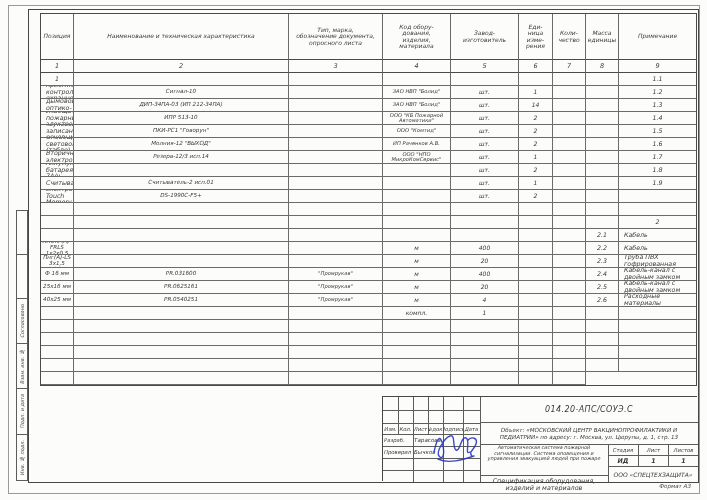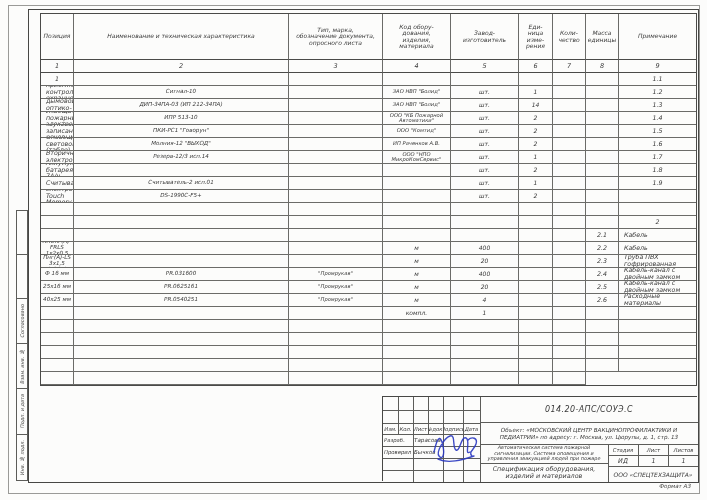--- a/index.html
+++ b/index.html
@@ -37,21 +37,21 @@
       border-right:none;border-bottom:none;box-sizing:border-box;}
   .abs{position:absolute;box-sizing:border-box;}
   .bl{border-left:1px solid #5c5c59;} .bt{border-top:1px solid #5c5c59;}
   .ctr{display:flex;align-items:center;justify-content:center;text-align:center;overflow:hidden;}
   .revgrid{position:absolute;left:0;top:0;width:97px;height:85px;}
   .rev-lab{font-size:5.3px;} .rev-name{font-size:5.6px;}
   .docnum{font-size:8px;letter-spacing:.4px;}
   .object{font-size:5.6px;white-space:pre-line;line-height:1.15;padding:0 2px;}
   .sysdesc{font-size:4.9px;white-space:pre-line;line-height:1.12;}
   .doctitle{font-size:6.4px;white-space:pre-line;line-height:1.15;}
-  .stageword{font-size:5.3px;} .stageval{font-size:6.4px;}
+  .stageword{font-size:5.3px;} .stageval{font-size:6.4px;font-weight:bold;}
   .company{font-size:6px;}
   .fmt{position:absolute;right:16px;top:483px;font-size:5.6px;color:#4a4a48;}
   .sig{position:absolute;left:428px;top:426px;pointer-events:none;}
 </style>
 </head>
 <body>
 
 <div class="sheet">
   <div class="outer-frame"></div>
   <div class="inner-frame"></div>
@@ -354,21 +354,21 @@
     </div>
 
     <div class="abs bl" style="left:97px;top:0;width:0;height:85px;"></div>
     <div class="abs ctr docnum" style="left:97px;top:0;width:218px;height:25px;">014.20-АПС/СОУЭ.С</div>
     <div class="abs bt ctr object" style="left:97px;top:25px;width:218px;height:22px;">Объект: «МОСКОВСКИЙ ЦЕНТР ВАКЦИНОПРОФИЛАКТИКИ И
 ПЕДИАТРИИ» по адресу: г. Москва, ул. Цюрупы, д. 1, стр. 13</div>
     <div class="abs bt" style="left:97px;top:47px;width:218px;height:0;"></div>
     <div class="abs ctr sysdesc" style="left:97px;top:47px;width:128px;height:19px;">Автоматическая система пожарной
 сигнализации. Система оповещения и
 управления эвакуацией людей при пожаре</div>
-    <div class="abs bt ctr doctitle" style="left:97px;top:66px;width:128px;height:19px;">Спецификация оборудования,
+    <div class="abs bt ctr doctitle" style="left:97px;top:78px;width:128px;height:19px;">Спецификация оборудования,
 изделий и материалов</div>
 
     <div class="abs bl" style="left:225px;top:47px;width:0;height:38px;"></div>
     <div class="abs ctr stageword" style="left:225px;top:47px;width:30px;height:11px;">Стадия</div>
     <div class="abs bl ctr stageword" style="left:255px;top:47px;width:30px;height:11px;">Лист</div>
     <div class="abs bl ctr stageword" style="left:285px;top:47px;width:30px;height:11px;">Листов</div>
     <div class="abs bt ctr stageval" style="left:225px;top:58px;width:30px;height:11px;">ИД</div>
     <div class="abs bt bl ctr stageval" style="left:255px;top:58px;width:30px;height:11px;">1</div>
     <div class="abs bt bl ctr stageval" style="left:285px;top:58px;width:30px;height:11px;">1</div>
     <div class="abs bt ctr company" style="left:225px;top:69px;width:90px;height:16px;">ООО «СПЕЦТЕХЗАЩИТА»</div>

